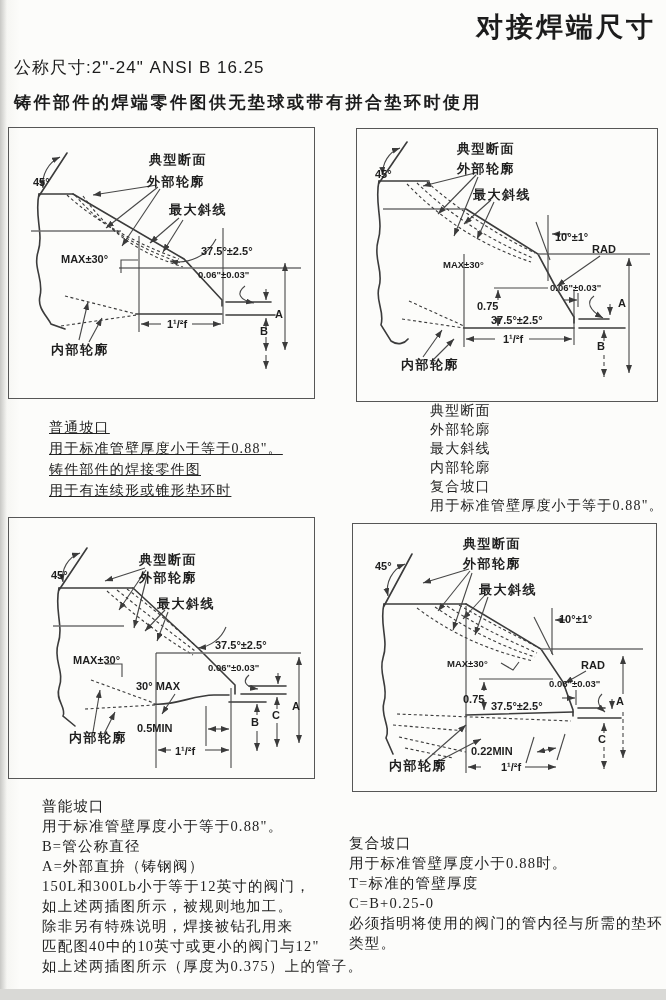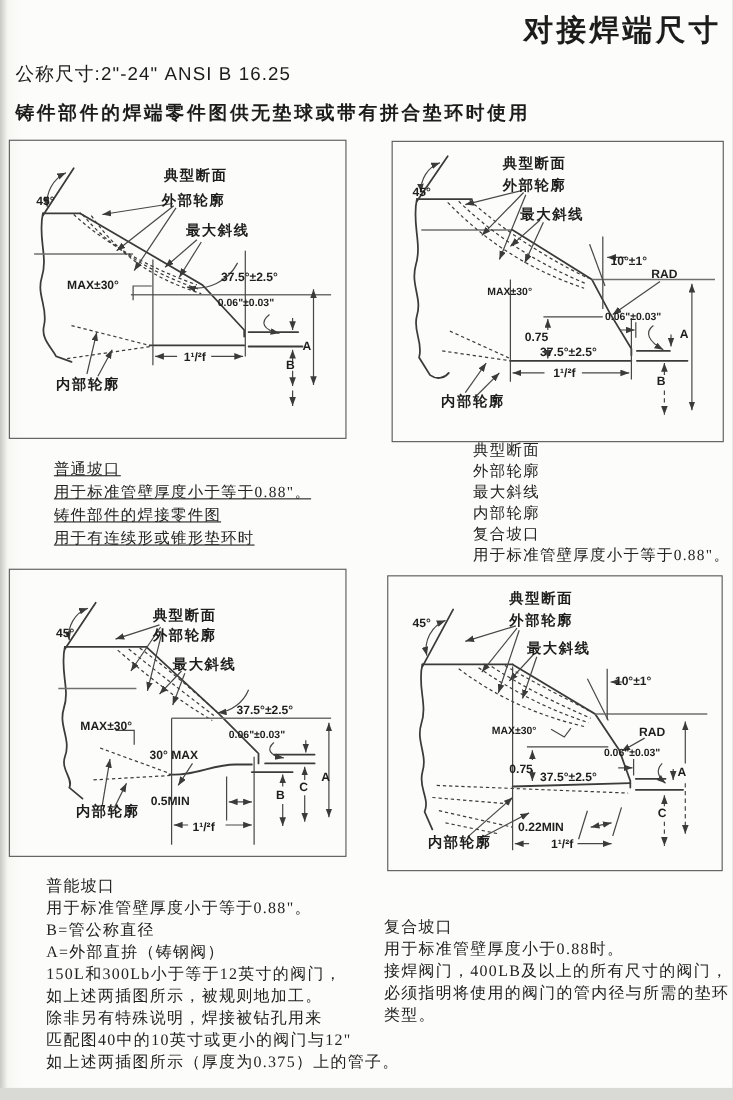--- a/index.html
+++ b/index.html
@@ -340,17 +340,18 @@
     <div>150L和300Lb小于等于12英寸的阀门，</div>
     <div>如上述两插图所示，被规则地加工。</div>
     <div>除非另有特殊说明，焊接被钻孔用来</div>
     <div>匹配图40中的10英寸或更小的阀门与12"</div>
     <div>如上述两插图所示（厚度为0.375）上的管子。</div>
   </div>
 
   <div class="cap" id="c4">
     <div>复合坡口</div>
     <div>用于标准管壁厚度小于0.88时。</div>
-    <div>接焊阀门，400LB及以上的所有尺寸的阀门，</div>
+    <div>T=标准的管壁厚度</div>
+    <div>C=B+0.25-0</div>
     <div>必须指明将使用的阀门的管内径与所需的垫环类型。</div>
   </div>
 
 </div>
 
 </body></html>

